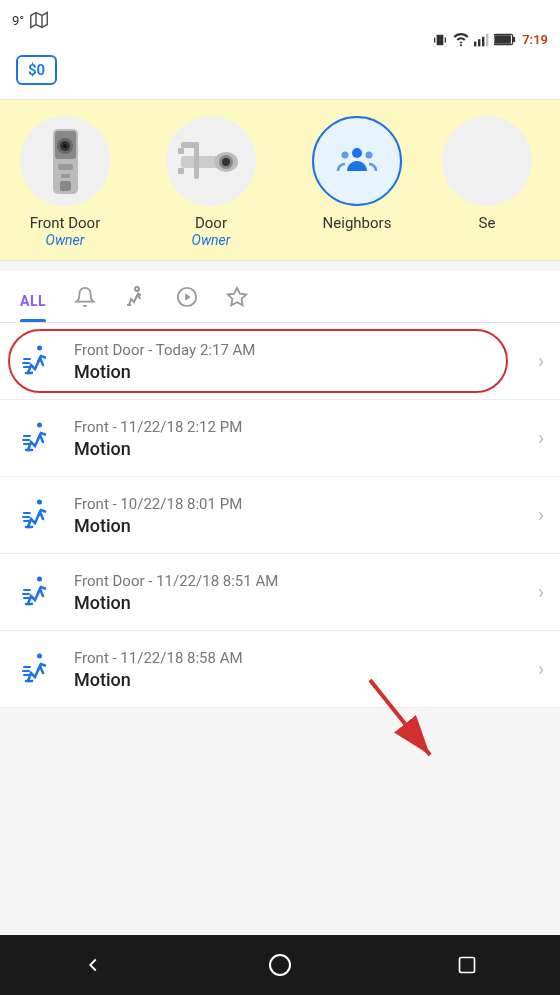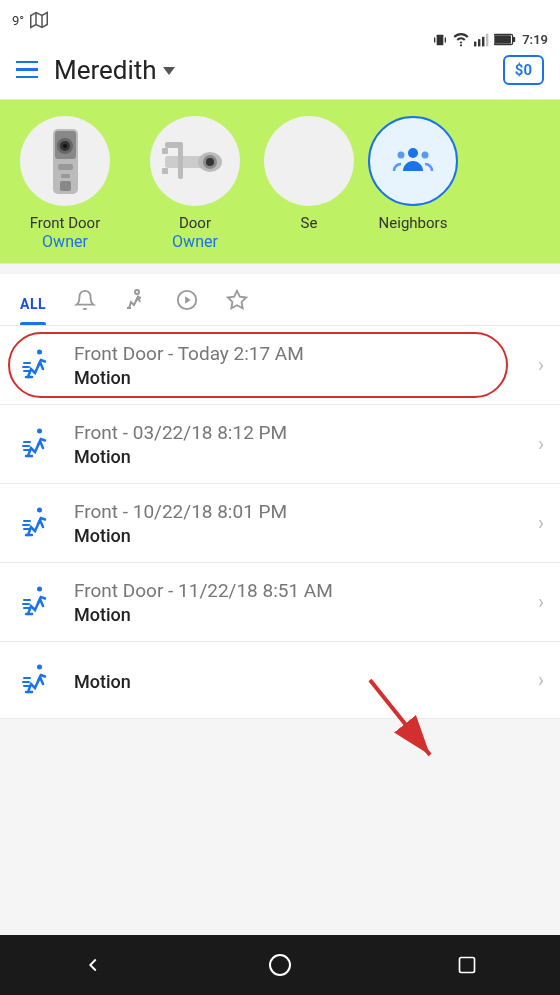--- a/index.html
+++ b/index.html
@@ -26,21 +26,21 @@
       align-items: center;
       gap: 6px;
       font-size: 13px;
       color: #333;
     }
     .status-right {
       display: flex;
       align-items: center;
       gap: 6px;
       font-size: 13px;
-      color: #404040;
+      color: #c2410c;
       font-weight: 600;
       margin-top: 39px;
     }
     .status-icons {
       display: flex;
       align-items: center;
       gap: 4px;
     }
 
     
@@ -91,27 +91,27 @@
       color: #1a73e8;
       padding: 4px 10px;
       border-radius: 6px;
       font-size: 15px;
       font-weight: 600;
       cursor: pointer;
     }
 
     
     .device-carousel {
-      background: #bef264;
+      background: #fef9c3;
       padding: 16px 0 12px 0;
       display: flex;
       align-items: flex-start;
       overflow: hidden;
       border-bottom: 1px solid #e5e5e5;
-      gap: 0;
+      gap: 16px;
     }
     .device-item {
       display: flex;
       flex-direction: column;
       align-items: center;
       min-width: 130px;
       padding: 0 10px;
       cursor: pointer;
     }
     .device-item:last-child {
@@ -132,24 +132,25 @@
       background: #e8f4fd;
       border: 2px solid #1a73e8;
     }
     .device-name {
       font-size: 15px;
       color: #333;
       text-align: center;
       font-weight: 400;
     }
     .device-role {
-      font-size: 16px;
+      font-size: 14px;
       color: #1a73e8;
       text-align: center;
       font-weight: 400;
+      font-style: italic;
     }
 
     
     .filter-tabs {
       background: #fff;
       display: flex;
       align-items: center;
       padding: 0 20px;
       height: 52px;
       gap: 28px;
@@ -173,21 +174,21 @@
       bottom: 0;
       left: 0;
       right: 0;
       height: 3px;
       background: #1a73e8;
       border-radius: 2px 2px 0 0;
     }
     .filter-tab-label {
       font-size: 14px;
       font-weight: 700;
-      color: #1d4ed8;
+      color: #8b5cf6;
       letter-spacing: 0.5px;
       margin-top: 8px;
     }
 
     
     .activity-list {
       background: #fff;
       margin-top: 0;
     }
     .activity-item {
@@ -205,21 +206,21 @@
       display: flex;
       align-items: center;
       justify-content: center;
       margin-right: 14px;
       flex-shrink: 0;
     }
     .activity-info {
       flex: 1;
     }
     .activity-title {
-      font-size: 19px;
+      font-size: 15px;
       color: #777;
       font-weight: 400;
     }
     .activity-type {
       font-size: 18px;
       color: #222;
       font-weight: 500;
       margin-top: 2px;
     }
     .chevron-right {
@@ -322,31 +323,20 @@
         <rect x="0" y="1" width="22" height="12" rx="2" stroke="#333" stroke-width="1.5" fill="none"></rect>
         <rect x="1" y="2" width="19" height="10" rx="1" fill="#333"></rect>
         <rect x="22" y="4" width="3" height="6" rx="1" fill="#333"></rect>
       </svg>
     </div>
     <span>7:19</span>
   </div>
 </div>
 
 <div class="header">
-  <div class="header-left">
-    <div class="hamburger-icon">
-      <span></span>
-        <span></span>
-        <span></span>
-    </div>
-    <div class="header-title">
-      <span>Meredith</span>
-      <div class="dropdown-arrow"></div>
-    </div>
-  </div>
   <div class="dollar-badge">$0</div>
 </div>
 
 <div class="device-carousel">
 
   <div class="device-item">
     <div class="device-circle">
       <svg width="45" height="75" viewBox="0 0 45 75">
         <rect x="10" y="5" width="25" height="65" rx="5" fill="#bbb"></rect>
         <rect x="12" y="7" width="21" height="28" rx="3" fill="#888"></rect>
@@ -372,43 +362,43 @@
         <rect x="2" y="14" width="6" height="6" rx="1" fill="#bbb"></rect>
         <rect x="2" y="34" width="6" height="6" rx="1" fill="#bbb"></rect>
         <rect x="18" y="10" width="5" height="35" rx="2" fill="#bbb"></rect>
         <rect x="5" y="8" width="18" height="6" rx="2" fill="#bbb"></rect>
       </svg>
     </div>
     <span class="device-name">Door</span>
     <span class="device-role">Owner</span>
   </div>
 
-  <div class="device-item" style="min-width:50px; padding:0 4px;">
-    <div class="device-circle" style="width:90px;height:90px;background:#f0f0f0;">
-    </div>
-    <span class="device-name">Se</span>
-  </div>
-
   <div class="device-item">
     <div class="device-circle neighbors-circle">
       <svg class="neighbors-icon" viewBox="0 0 48 48" fill="none">
         <circle cx="24" cy="24" r="22" fill="#e8f4fd"></circle>
 
         <circle cx="24" cy="16" r="5" fill="#1a73e8"></circle>
         <path d="M14 34c0-5.5 4.5-10 10-10s10 4.5 10 10" fill="#1a73e8"></path>
 
         <circle cx="12" cy="18" r="3.5" fill="#1a73e8" opacity="0.7"></circle>
         <path d="M5 34c0-4 3-7 7-7" stroke="#1a73e8" stroke-width="2.5" fill="none" opacity="0.7"></path>
 
         <circle cx="36" cy="18" r="3.5" fill="#1a73e8" opacity="0.7"></circle>
         <path d="M43 34c0-4-3-7-7-7" stroke="#1a73e8" stroke-width="2.5" fill="none" opacity="0.7"></path>
       </svg>
     </div>
     <span class="device-name">Neighbors</span>
     <span class="device-role"></span>
+  </div>
+
+  <div class="device-item" style="min-width:50px; padding:0 4px;">
+    <div class="device-circle" style="width:90px;height:90px;background:#f0f0f0;">
+    </div>
+    <span class="device-name">Se</span>
   </div>
 </div>
 
 <div class="filter-tabs">
   <div class="filter-tab active">
     <span class="filter-tab-label">ALL</span>
   </div>
   <div class="filter-tab">
     <svg width="22" height="22" viewBox="0 0 24 24" fill="none" stroke="#999" stroke-width="2">
       <path d="M18 8A6 6 0 0 0 6 8c0 7-3 9-3 9h18s-3-2-3-9"></path>
@@ -465,21 +455,21 @@
         <path d="M20 3a2.5 2.5 0 1 1-5 0 2.5 2.5 0 0 1 5 0z" fill="#1a73e8"></path>
         <path d="M6 28l3-8 4 4 5-11 3 7" stroke="#1a73e8" stroke-width="2.5" stroke-linecap="round" fill="none"></path>
         <path d="M16 17l3-6 4 1.5" stroke="#1a73e8" stroke-width="2.5" stroke-linecap="round" fill="none"></path>
         <line x1="4" y1="28" x2="10" y2="28" stroke="#1a73e8" stroke-width="2.5" stroke-linecap="round"></line>
         <line x1="2" y1="14" x2="8" y2="14" stroke="#1a73e8" stroke-width="2" stroke-linecap="round"></line>
         <line x1="1" y1="18" x2="7" y2="18" stroke="#1a73e8" stroke-width="2" stroke-linecap="round"></line>
         <line x1="2" y1="22" x2="8" y2="22" stroke="#1a73e8" stroke-width="2" stroke-linecap="round"></line>
       </svg>
     </div>
     <div class="activity-info">
-      <div class="activity-title">Front - 03/22/18 8:12 PM</div>
+      <div class="activity-title">Front - 11/22/18 2:12 PM</div>
       <div class="activity-type">Motion</div>
     </div>
     <span class="chevron-right">›</span>
   </div>
 
   <div class="activity-item">
     <div class="motion-icon-wrap">
       <svg class="motion-svg" viewBox="0 0 32 32" fill="none">
         <path d="M20 3a2.5 2.5 0 1 1-5 0 2.5 2.5 0 0 1 5 0z" fill="#1a73e8"></path>
         <path d="M6 28l3-8 4 4 5-11 3 7" stroke="#1a73e8" stroke-width="2.5" stroke-linecap="round" fill="none"></path>
@@ -522,20 +512,21 @@
         <path d="M20 3a2.5 2.5 0 1 1-5 0 2.5 2.5 0 0 1 5 0z" fill="#1a73e8"></path>
         <path d="M6 28l3-8 4 4 5-11 3 7" stroke="#1a73e8" stroke-width="2.5" stroke-linecap="round" fill="none"></path>
         <path d="M16 17l3-6 4 1.5" stroke="#1a73e8" stroke-width="2.5" stroke-linecap="round" fill="none"></path>
         <line x1="4" y1="28" x2="10" y2="28" stroke="#1a73e8" stroke-width="2.5" stroke-linecap="round"></line>
         <line x1="2" y1="14" x2="8" y2="14" stroke="#1a73e8" stroke-width="2" stroke-linecap="round"></line>
         <line x1="1" y1="18" x2="7" y2="18" stroke="#1a73e8" stroke-width="2" stroke-linecap="round"></line>
         <line x1="2" y1="22" x2="8" y2="22" stroke="#1a73e8" stroke-width="2" stroke-linecap="round"></line>
       </svg>
     </div>
     <div class="activity-info">
+      <div class="activity-title">Front - 11/22/18 8:58 AM</div>
       <div class="activity-type">Motion</div>
     </div>
     <span class="chevron-right">›</span>
   </div>
 </div>
 
 <svg class="red-arrow-container" viewBox="0 0 560 995" xmlns="http://www.w3.org/2000/svg" style="position:absolute;top:0;left:0;pointer-events:none;">
 
   <defs>
     <marker id="arrowhead" markerWidth="10" markerHeight="7" refX="10" refY="3.5" orient="auto">

